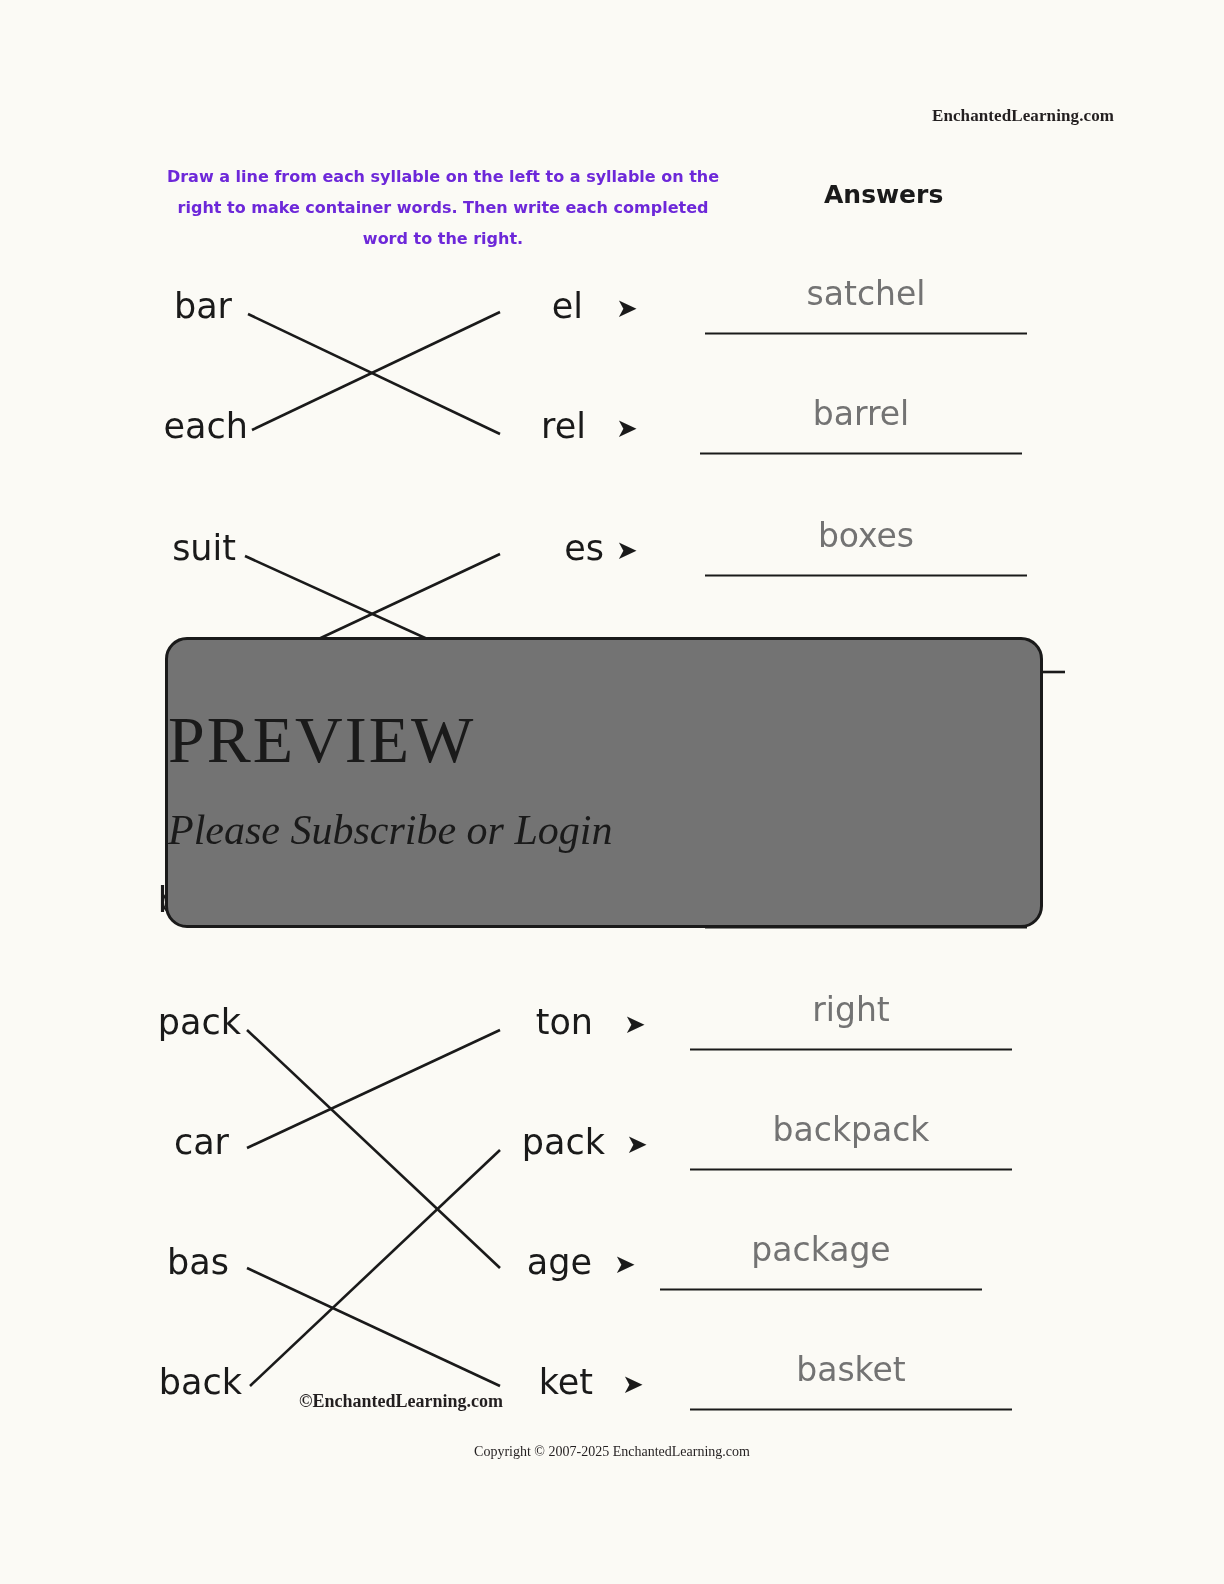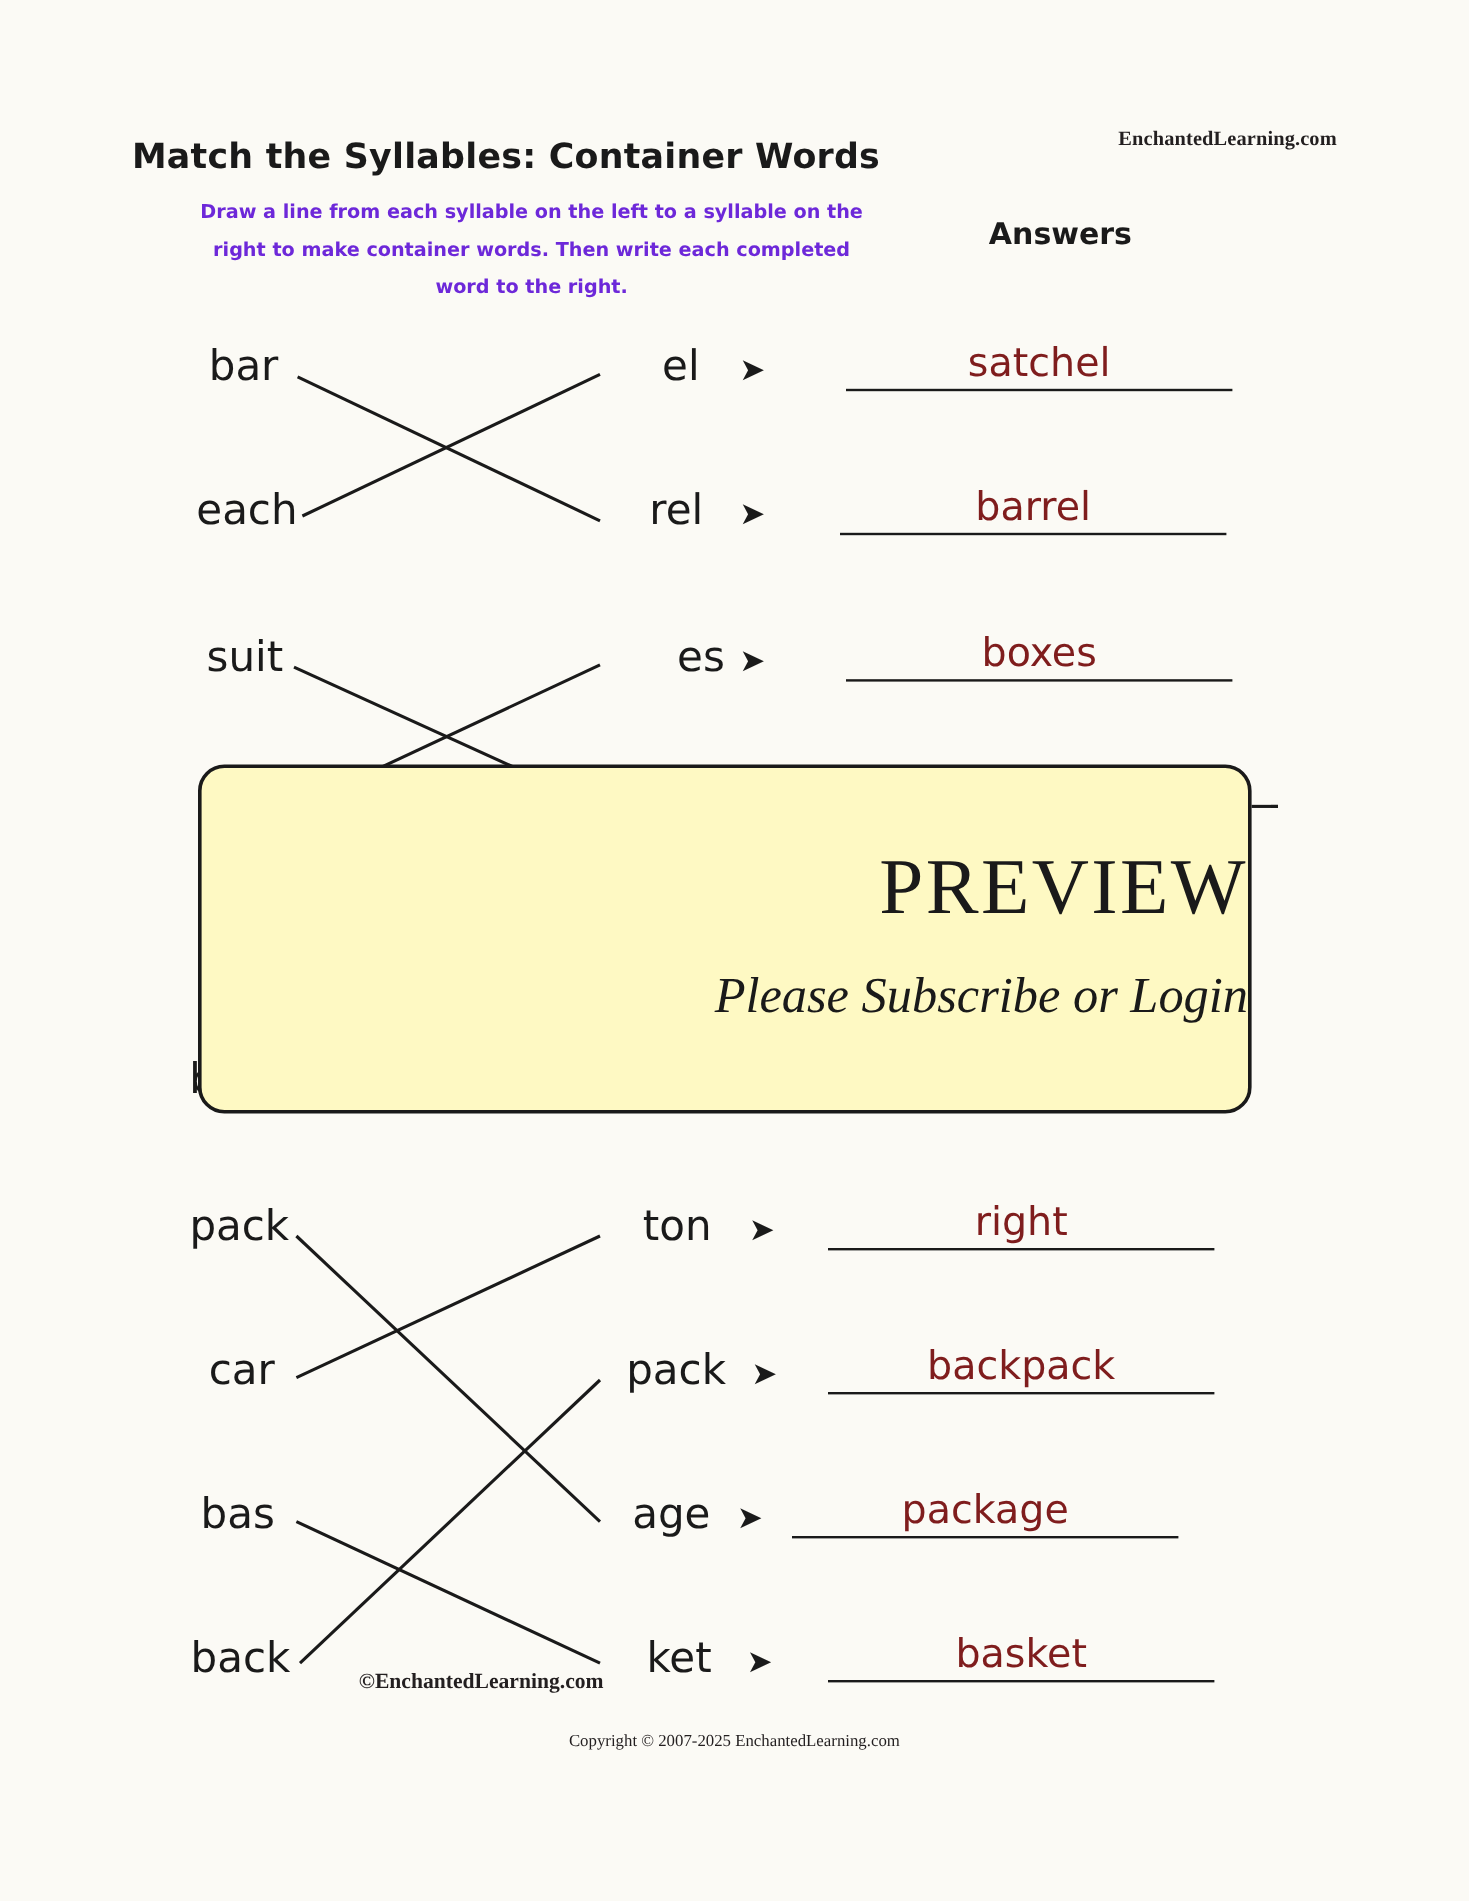--- a/index.html
+++ b/index.html
@@ -84,47 +84,47 @@
   }
 
   .answer {
     position: absolute;
     transform: translate(0, -50%);
     width: 322px;
     border-bottom: 2.5px solid #1a1a1a;
     text-align: center;
     font-family: "DejaVu Sans", sans-serif;
     font-size: 33px;
-    color: #7f1d1d;
-    padding-bottom: 3px;
+    color: #737373;
+    padding-bottom: 20px;
     box-sizing: border-box;
   }
 
   
   svg.lines {
     position: absolute;
     inset: 0;
     width: 1224px;
     height: 1584px;
     pointer-events: none;
   }
   svg.lines line { stroke: #1a1a1a; stroke-width: 2.6; }
 
   
   .preview-box {
     position: absolute;
     left: 165px;
     top: 637px;
     width: 878px;
     height: 291px;
-    background: #fef9c3;
+    background: #737373;
     border: 3px solid #1a1a1a;
     border-radius: 22px;
     box-sizing: border-box;
-    text-align: right;
+    text-align: left;
   }
   .preview-title {
     font-family: "Liberation Serif", serif;
     font-size: 66px;
     letter-spacing: 2px;
     color: #1a1a1a;
     margin-top: 62px;
   }
   .preview-sub {
     font-family: "Liberation Serif", serif;
@@ -154,21 +154,20 @@
     font-size: 14px;
     color: #231f20;
   }
 </style>
 </head>
 <body>
 
 <div class="page">
 
   <div class="brand">EnchantedLearning.com</div>
-  <div class="title">Match the Syllables: Container Words</div>
   <div class="instructions">Draw a line from each syllable on the left to a syllable on the right to make container words. Then write each completed word to the right.</div>
   <div class="answers-label">Answers</div>
 
   <svg class="lines" viewBox="0 0 1224 1584">
 
     <line x1="248" y1="314" x2="500" y2="434"></line>
     <line x1="252" y1="430" x2="500" y2="312"></line>
 
     <line x1="245" y1="556" x2="500" y2="672"></line>
     <line x1="248" y1="672" x2="500" y2="554"></line>

